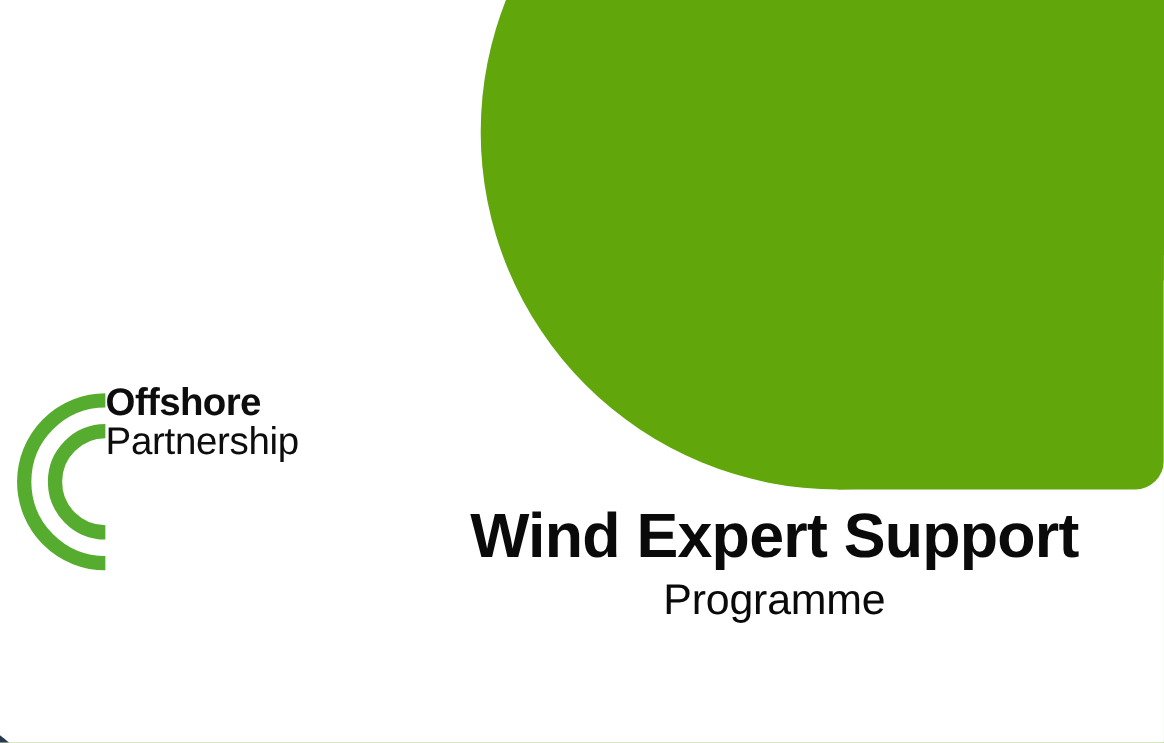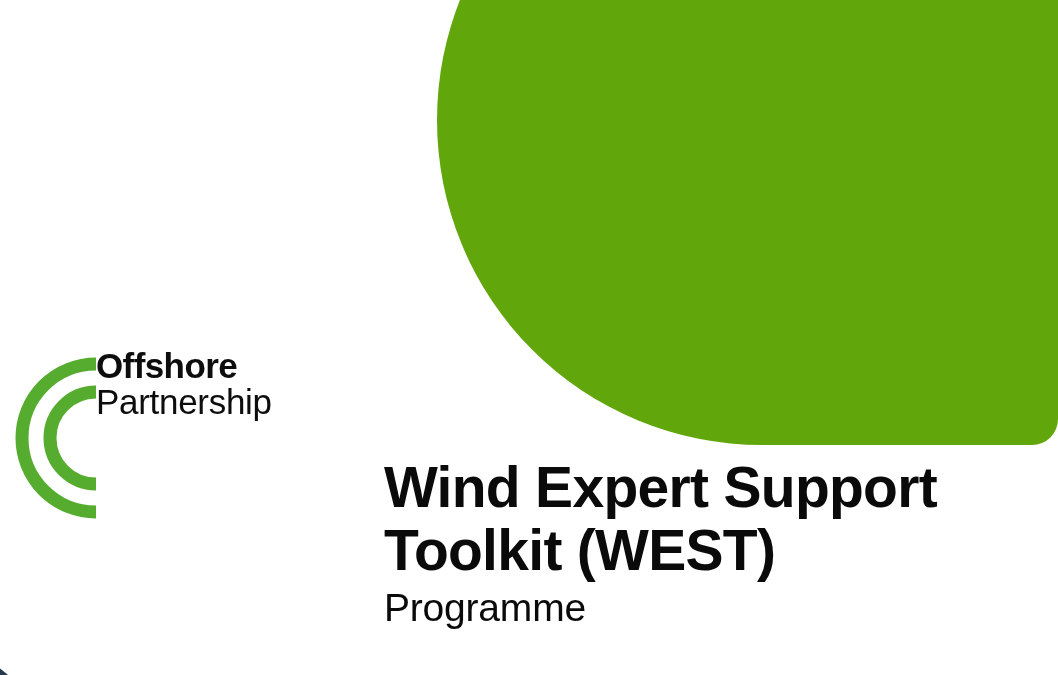--- a/index.html
+++ b/index.html
@@ -92,21 +92,21 @@
     font-weight: 300;
     letter-spacing: -0.3px;
   }
 
   
   .title-block {
     position: absolute;
     right: 34px;
     top: 456px;
     width: 640px;
-    text-align: left;
+    text-align: center;
     color: #0a0a0a;
   }
   .title-main {
     display: block;
     font-size: 57px;
     font-weight: 700;
     line-height: 1.1;
     letter-spacing: -0.7px;
   }
   .title-sub {
@@ -141,17 +141,16 @@
 
     <div class="logo-text">
       <span class="logo-line bold">Offshore</span>
       <span class="logo-line light">Partnership</span>
     </div>
 
   </div>
 
   <div class="title-block">
     <span class="title-main">Wind Expert Support</span>
-    <span class="title-main">Toolkit (WEST)</span>
     <span class="title-sub">Programme</span>
   </div>
 
 </div>
 
 </body></html>

